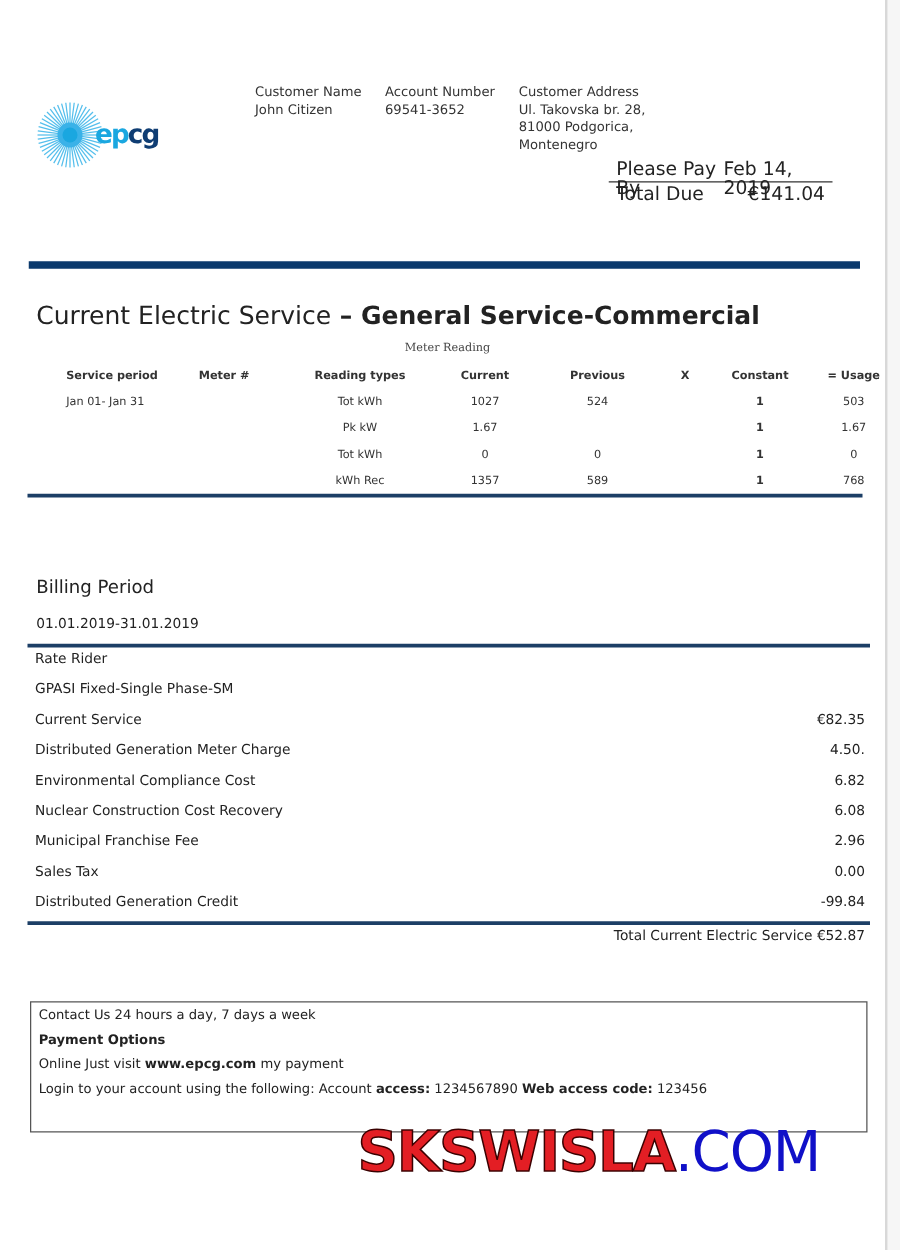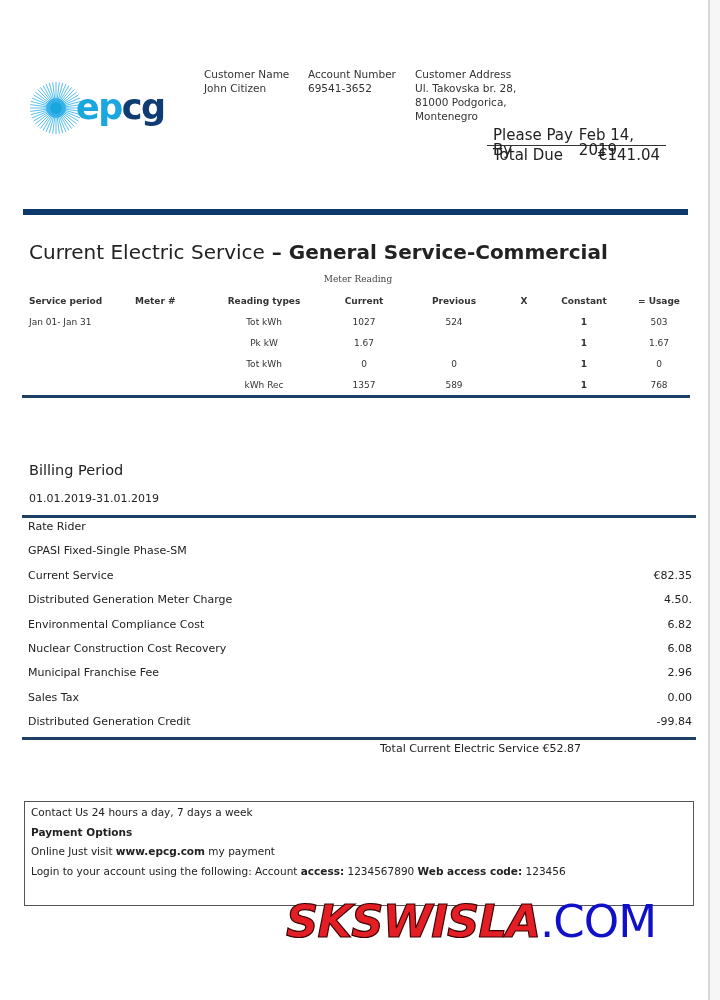--- a/index.html
+++ b/index.html
@@ -7,68 +7,68 @@
     width: 720px; height: 1000px; position: relative; overflow: hidden;
     background: #ffffff; color: #222;
     font-family: "DejaVu Sans", "Liberation Sans", sans-serif;
   }
   .abs { position: absolute; }
   .rightedge { position: absolute; left: 708px; top: 0; width: 2px; height: 1000px; background: #d8d8d8; }
   .rightshade { position: absolute; left: 710px; top: 0; width: 10px; height: 1000px; background: #f6f6f6; }
 
   
   .logo { left: 28px; top: 84px; width: 130px; height: 50px; }
-  .logo-text { position: absolute; left: 48px; top: 6px; font-family: "DejaVu Sans", sans-serif; font-weight: bold; font-size: 35px; letter-spacing: -1.5px; line-height: 34px; }
+  .logo-text { position: absolute; left: 48px; top: 6px; font-family: "DejaVu Sans", sans-serif; font-weight: bold; font-size: 21px; letter-spacing: -1.5px; line-height: 34px; }
   .logo-text .ep { color: #1aa7e0; }
   .logo-text .cg { color: #0f3d73; }
 
   .hdr { font-size: 10.5px; line-height: 14px; color: #333; }
   .hdr div { white-space: nowrap; }
 
   .paybox { left: 487px; top: 126px; width: 179px; font-size: 15px; color: #222; }
   .paybox .row { display: flex; justify-content: space-between; padding: 2px 6px; height: 15px; line-height: 15px; }
   .paybox .row.first { border-bottom: 1.5px solid #333; }
 
   .bar-thick { left: 23px; top: 209px; width: 665px; height: 6px; background: #0c3a6d; }
 
   .svc-title { left: 29px; top: 240px; font-size: 20px; color: #222; white-space: nowrap; }
   .svc-title b { font-weight: bold; }
 
   .meter-label { left: 310px; top: 274px; width: 96px; text-align: center; font-family: "DejaVu Serif", serif; font-size: 9px; color: #444; }
 
   .mtable { left: 29px; top: 292px; width: 660px; font-size: 9px; color: #333; }
-  .mrow { position: relative; height: 21px; }
+  .mrow { position: relative; height: 21px; margin-left: 24px; }
   .mrow span { position: absolute; top: 4px; white-space: nowrap; }
   .mrow.head span { font-weight: bold; color: #333; }
   .c-period { left: 0; }
   .c-meter { left: 106px; }
   .c-type { left: 180px; width: 110px; text-align: center; }
   .c-cur { left: 290px; width: 90px; text-align: center; }
   .c-prev { left: 380px; width: 90px; text-align: center; }
   .c-x { left: 470px; width: 50px; text-align: center; }
   .c-const { left: 520px; width: 70px; text-align: center; }
   .c-use { left: 595px; width: 70px; text-align: center; }
   .bar-mid { left: 22px; top: 395px; width: 668px; height: 2.5px; background: #1c3f66; }
 
   .bp-title { left: 29px; top: 462px; font-size: 14.5px; color: #222; }
   .bp-dates { left: 29px; top: 492px; font-size: 11px; color: #222; }
   .bar-bp { left: 22px; top: 515px; width: 674px; height: 2.5px; background: #1c3f66; }
 
   .charges { left: 28px; top: 517px; width: 664px; font-size: 11px; color: #222; }
   .crow { display: flex; justify-content: space-between; height: 24.4px; line-height: 20px; }
   .crow .amt { text-align: left; }
   .bar-bot { left: 22px; top: 737px; width: 674px; height: 2.5px; background: #1c3f66; }
-  .total { left: 380px; top: 742px; width: 312px; text-align: left; font-size: 11px; color: #222; }
+  .total { left: 380px; top: 742px; width: 312px; text-align: right; font-size: 11px; color: #222; }
 
   .contact { left: 24px; top: 801px; width: 670px; height: 105px; border: 1.5px solid #555; box-sizing: border-box; padding: 1px 6px; font-size: 10.5px; color: #222; }
   .contact .line { height: 19.5px; line-height: 18px; white-space: nowrap; }
   .contact b { font-weight: bold; }
 
   .wm { left: 286px; top: 894px; white-space: nowrap; font-family: "DejaVu Sans", sans-serif; font-size: 45px; line-height: 56px; letter-spacing: -1px; }
-  .wm .red { color: #e31e24; font-style: italic; -webkit-text-stroke: 1.2px #3a0000; font-weight: bold; }
+  .wm .red { color: #e31e24; -webkit-text-stroke: 1.2px #3a0000; font-weight: bold; }
   .wm .blue { color: #1010c8; }
 </style>
 </head>
 <body>
 
 <div class="rightshade"></div>
 <div class="rightedge"></div>
 
 <div class="abs logo">
   <svg width="56" height="56" viewBox="0 0 56 56" style="position:absolute;left:0;top:-4px;">

